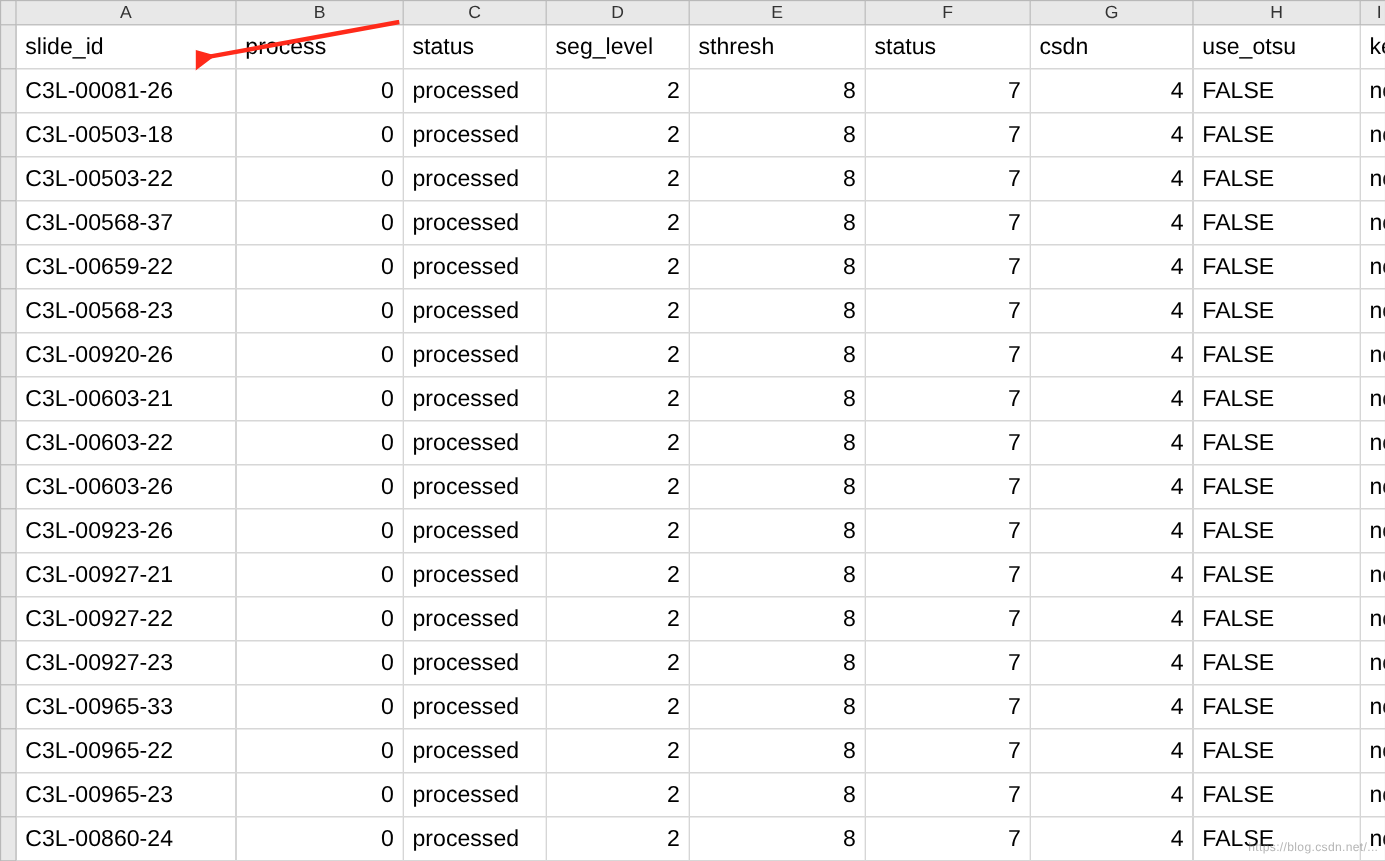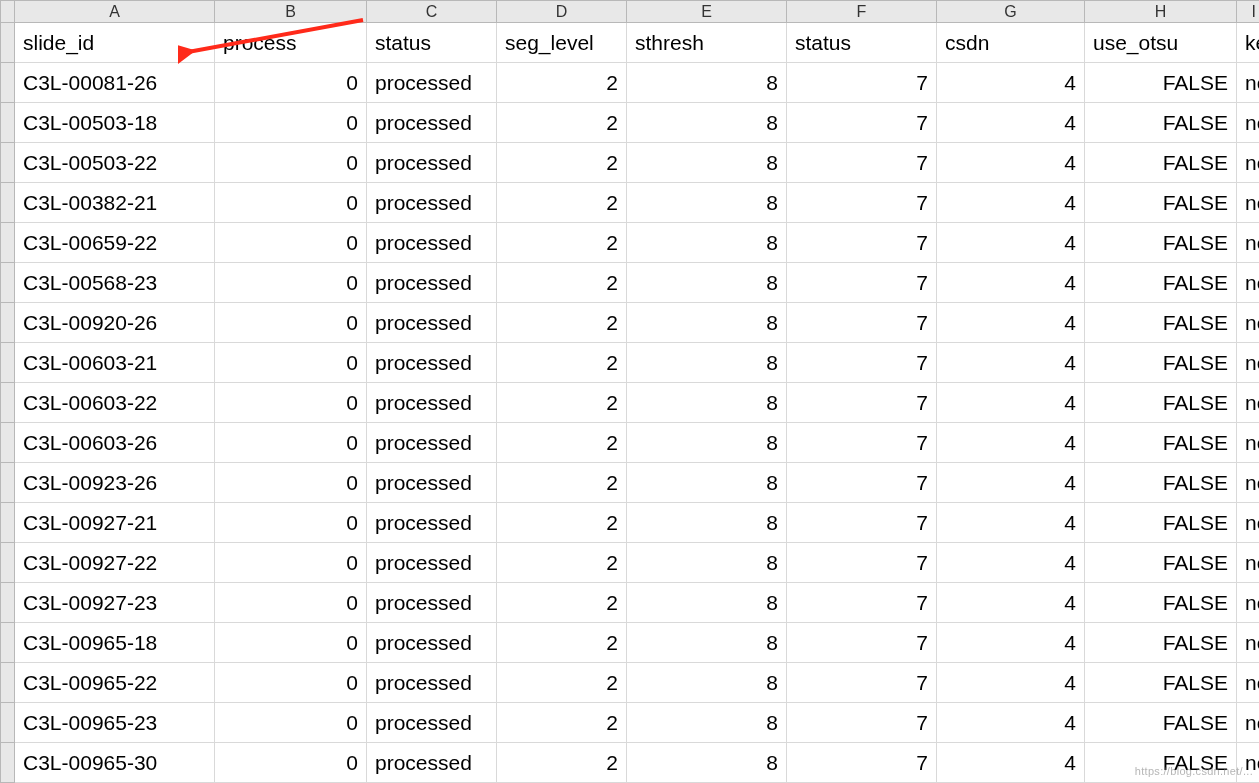--- a/index.html
+++ b/index.html
@@ -46,21 +46,21 @@
     border: 1px solid #d9d9d9;
     height: 40px;
     padding: 2px 8px 2px 8px;
     color: #000;
     font-size: 21px;
     white-space: nowrap;
     overflow: hidden;
   }
   td.num { text-align: right; }
   td.txt { text-align: left; }
-  td.ctr { text-align: right; }
+  td.ctr { text-align: left; }
   
   col.cR { width: 14px; }
   col.cA { width: 200px; }
   col.cB { width: 152px; }
   col.cC { width: 130px; }
   col.cD { width: 130px; }
   col.cE { width: 160px; }
   col.cF { width: 150px; }
   col.cG { width: 148px; }
   col.cH { width: 152px; }
@@ -155,21 +155,21 @@
           <td class="cell txt">processed</td>
           <td class="cell num">2</td>
           <td class="cell num">8</td>
           <td class="cell num">7</td>
           <td class="cell num">4</td>
           <td class="cell ctr">FALSE</td>
           <td class="cell txt" style="border-right: none;">no</td>
         </tr>
         <tr>
           <td class="row-head"></td>
-          <td class="cell txt">C3L-00382-21</td>
+          <td class="cell txt">C3L-00568-37</td>
           <td class="cell num">0</td>
           <td class="cell txt">processed</td>
           <td class="cell num">2</td>
           <td class="cell num">8</td>
           <td class="cell num">7</td>
           <td class="cell num">4</td>
           <td class="cell ctr">FALSE</td>
           <td class="cell txt" style="border-right: none;">no</td>
         </tr>
         <tr>
@@ -287,21 +287,21 @@
           <td class="cell txt">processed</td>
           <td class="cell num">2</td>
           <td class="cell num">8</td>
           <td class="cell num">7</td>
           <td class="cell num">4</td>
           <td class="cell ctr">FALSE</td>
           <td class="cell txt" style="border-right: none;">no</td>
         </tr>
         <tr>
           <td class="row-head"></td>
-          <td class="cell txt">C3L-00965-18</td>
+          <td class="cell txt">C3L-00965-33</td>
           <td class="cell num">0</td>
           <td class="cell txt">processed</td>
           <td class="cell num">2</td>
           <td class="cell num">8</td>
           <td class="cell num">7</td>
           <td class="cell num">4</td>
           <td class="cell ctr">FALSE</td>
           <td class="cell txt" style="border-right: none;">no</td>
         </tr>
         <tr>
@@ -323,21 +323,21 @@
           <td class="cell txt">processed</td>
           <td class="cell num">2</td>
           <td class="cell num">8</td>
           <td class="cell num">7</td>
           <td class="cell num">4</td>
           <td class="cell ctr">FALSE</td>
           <td class="cell txt" style="border-right: none;">no</td>
         </tr>
         <tr>
           <td class="row-head"></td>
-          <td class="cell txt">C3L-00965-30</td>
+          <td class="cell txt">C3L-00860-24</td>
           <td class="cell num">0</td>
           <td class="cell txt">processed</td>
           <td class="cell num">2</td>
           <td class="cell num">8</td>
           <td class="cell num">7</td>
           <td class="cell num">4</td>
           <td class="cell ctr">FALSE</td>
           <td class="cell txt" style="border-right: none;">no</td>
         </tr>
         <tr>

